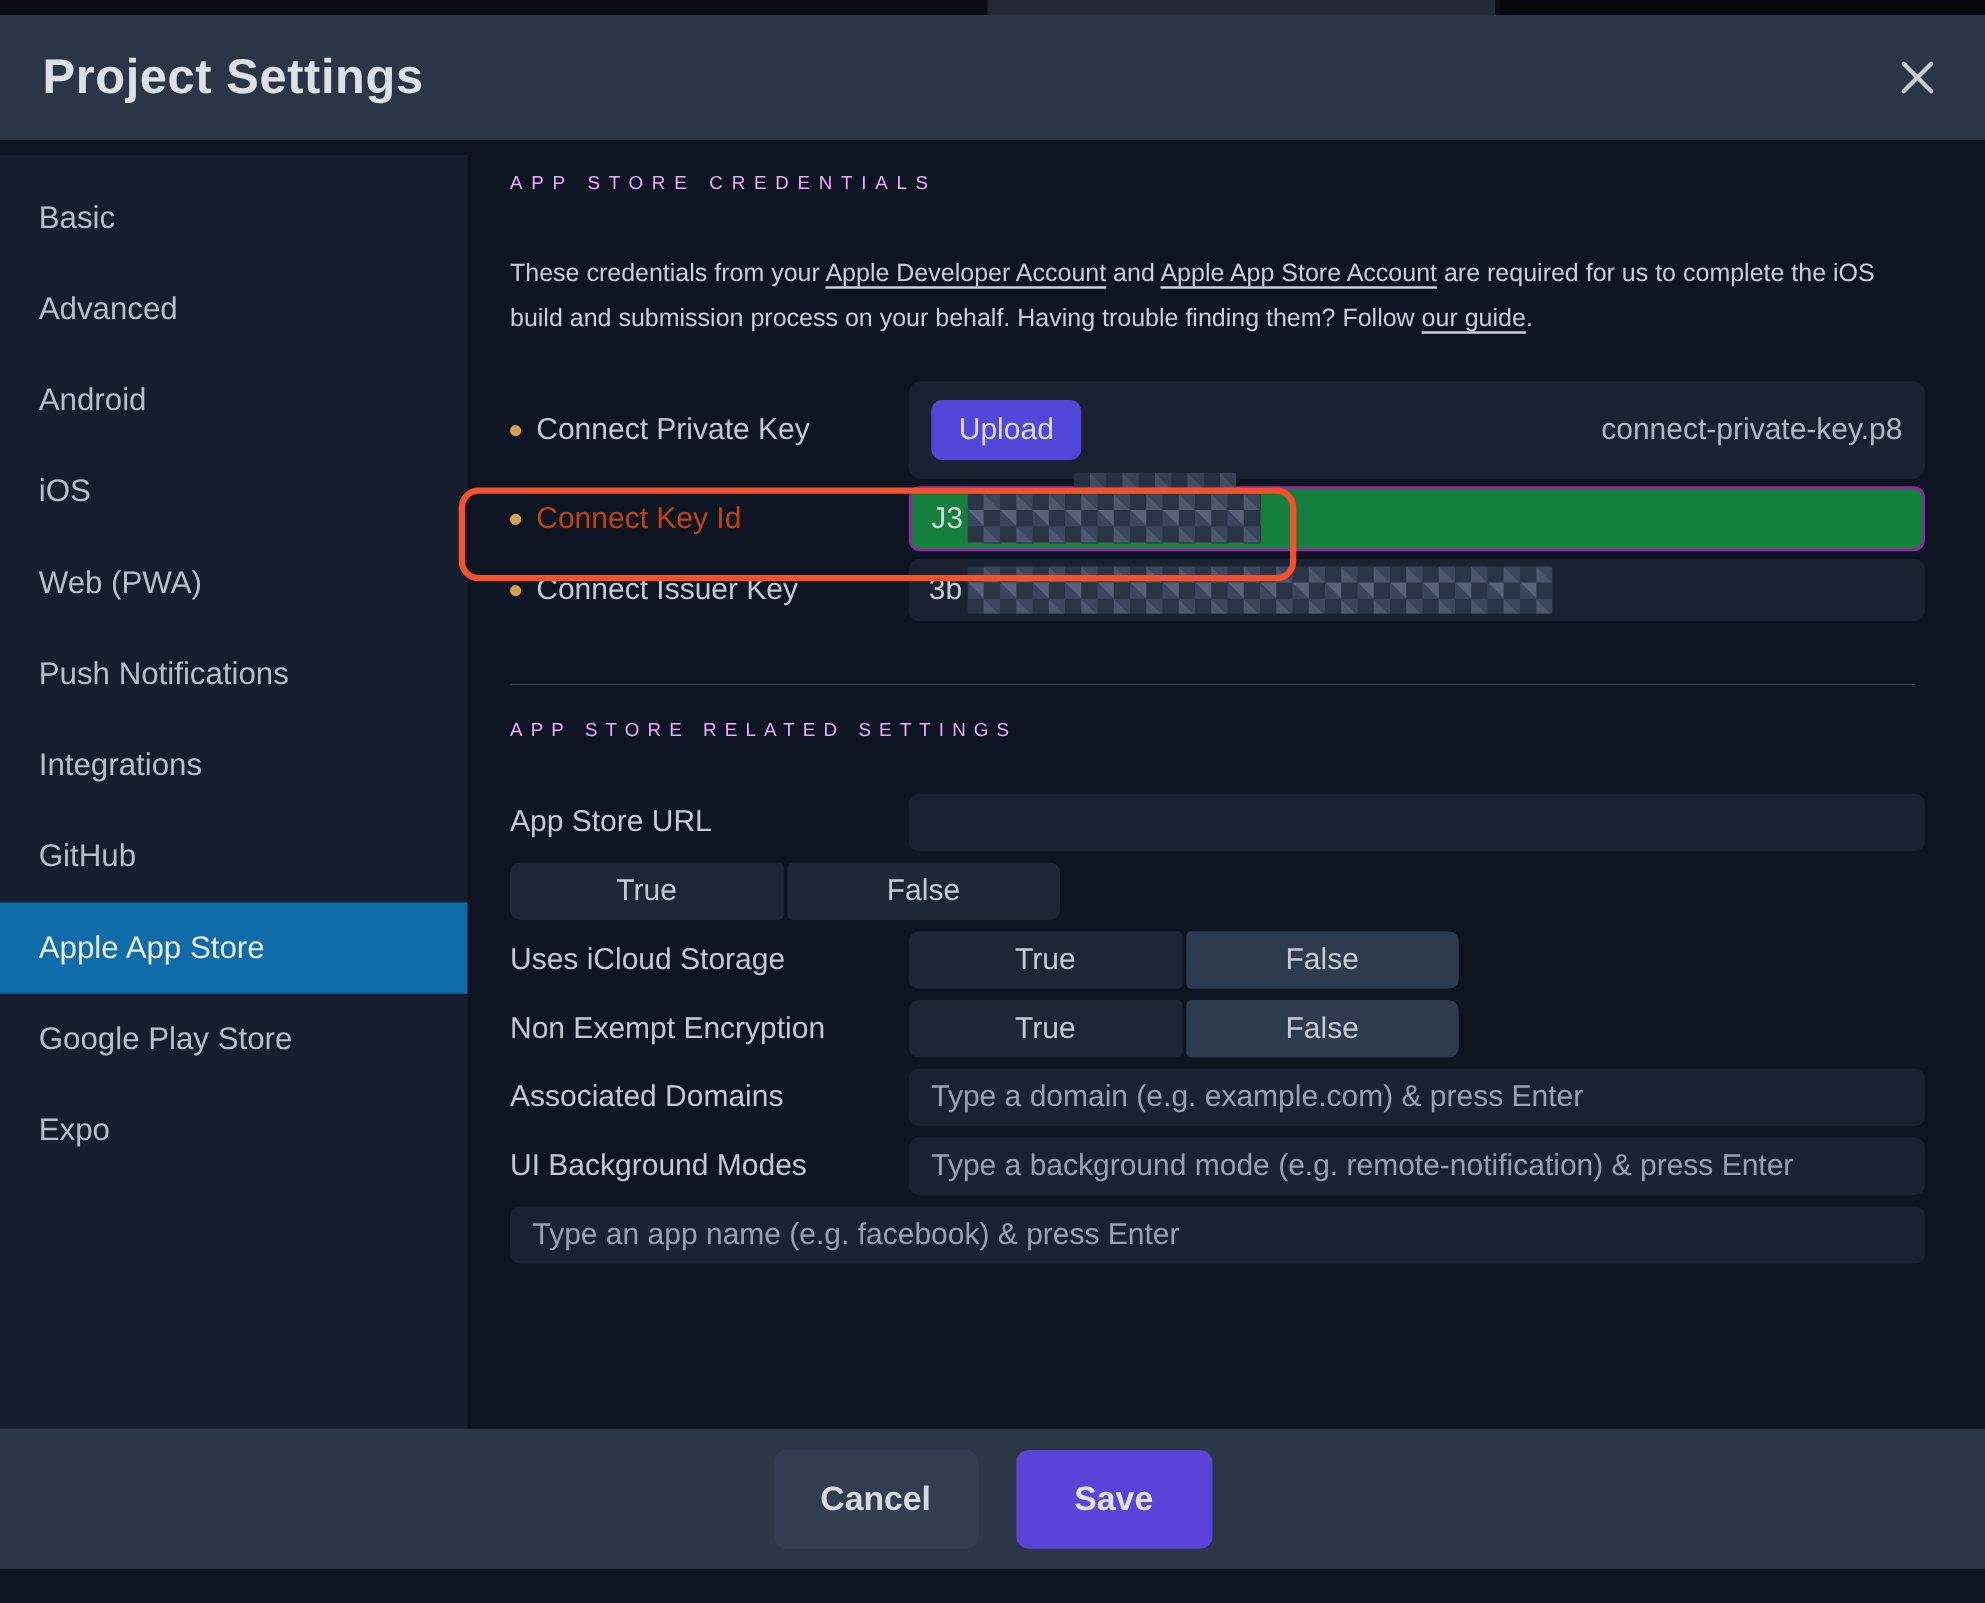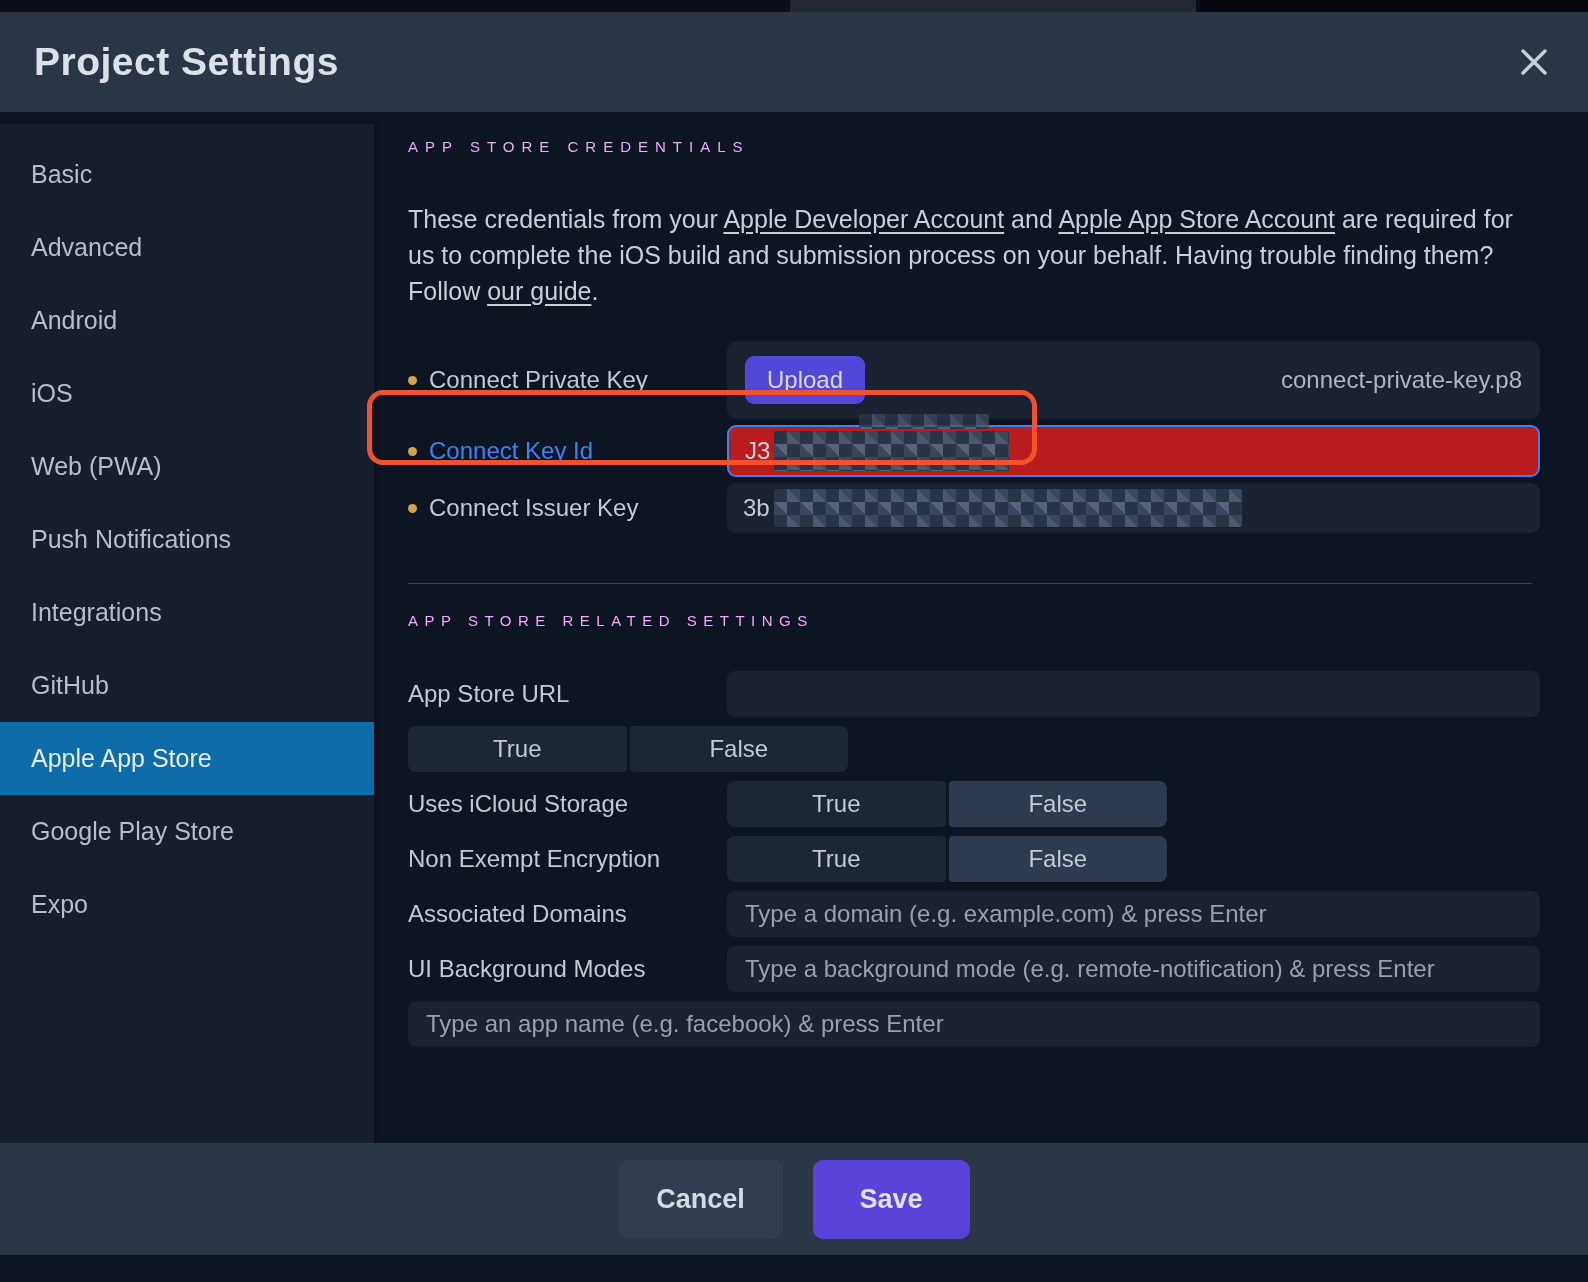--- a/index.html
+++ b/index.html
@@ -23,40 +23,40 @@
     border-right:3px solid #0c111d; padding-top:14px; }
   .side-item { height:73px; display:flex; align-items:center; padding-left:31px; font-size:25px;
     color:#b6bec9; cursor:pointer; }
   .side-item.selected { background:#0e6da9; color:#e9edf2; font-weight:normal; }
 
   
   .main { position:absolute; top:112px; left:377px; width:1211px; height:1031px; background:#0d1422;
     padding:26px 48px 0 31px; }
   .sec-heading { font-size:15px; letter-spacing:7px; color:#f0abfc; margin-bottom:18px; }
   .sec-heading.related { letter-spacing:6.5px; }
-  .desc { width:1130px; font-size:25px; line-height:36px; color:#c9cfd9;margin-top:46px; }
+  .desc { width:1130px; font-size:20px; line-height:36px; color:#c9cfd9;margin-top:46px; }
   .desc a { color:#c9cfd9; text-decoration:underline; text-underline-offset:4px; cursor:pointer; }
 
   .rows { margin-top:32px; }
   .frow { display:flex; align-items:center; margin-bottom:6px; }
   .frow.gap { margin-bottom:9px; }
   .flabel { width:319px; display:flex; align-items:center; gap:12px; font-size:24px; color:#c2c9d3; flex:none; }
   .flabel .txt { }
-  .flabel.bright .txt { color:#3b82f6; font-weight:500; }
+  .flabel.bright .txt { color:#c2410c; font-weight:500; }
   .dot { width:9px; height:9px; border-radius:50%; background:#d2a24f; flex:none; }
 
   .fieldcol { flex:1; min-width:0; }
   .panel { background:#1a2232; border-radius:10px; }
 
   .field-upload { height:78px; display:flex; align-items:center; padding:0 18px; border-radius:10px; }
   .btn-upload { background:#5347d9; color:#dcdaf6; font-size:24px; padding:0 22px; height:48px;
     border:none; border-radius:9px; cursor:pointer; font-family:inherit; }
   .filename { margin-left:auto; color:#aeb6c2; font-size:24px; }
 
-  .field-keyid { position:relative; height:52px; background:#b91c1c; border:2px solid #3b82f6; border-radius:9px;
+  .field-keyid { position:relative; height:52px; background:#15803d; border:2px solid #a21caf; border-radius:9px;
     display:flex; align-items:center; padding:0 16px; color:#d3d9e1; font-size:24px; }
   .field-plain { height:50px; background:#1a2232; border-radius:9px; display:flex; align-items:center;
     padding:0 16px; color:#c3cad4; font-size:24px; }
 
   .pixelate { background:
       linear-gradient(45deg,#3a465b 25%,transparent 25%,transparent 75%,#3a465b 75%),
       linear-gradient(45deg,#4c586c 25%,#2a3447 25%,#2a3447 75%,#57637a 75%);
     background-size:26px 26px; background-position:0 0,13px 13px; border-radius:2px; }
   .px-keyid { width:235px; height:40px; margin-left:4px; }
   .px-overhang { position:absolute; top:-13px; left:130px; width:130px; height:15px; opacity:.85; }

